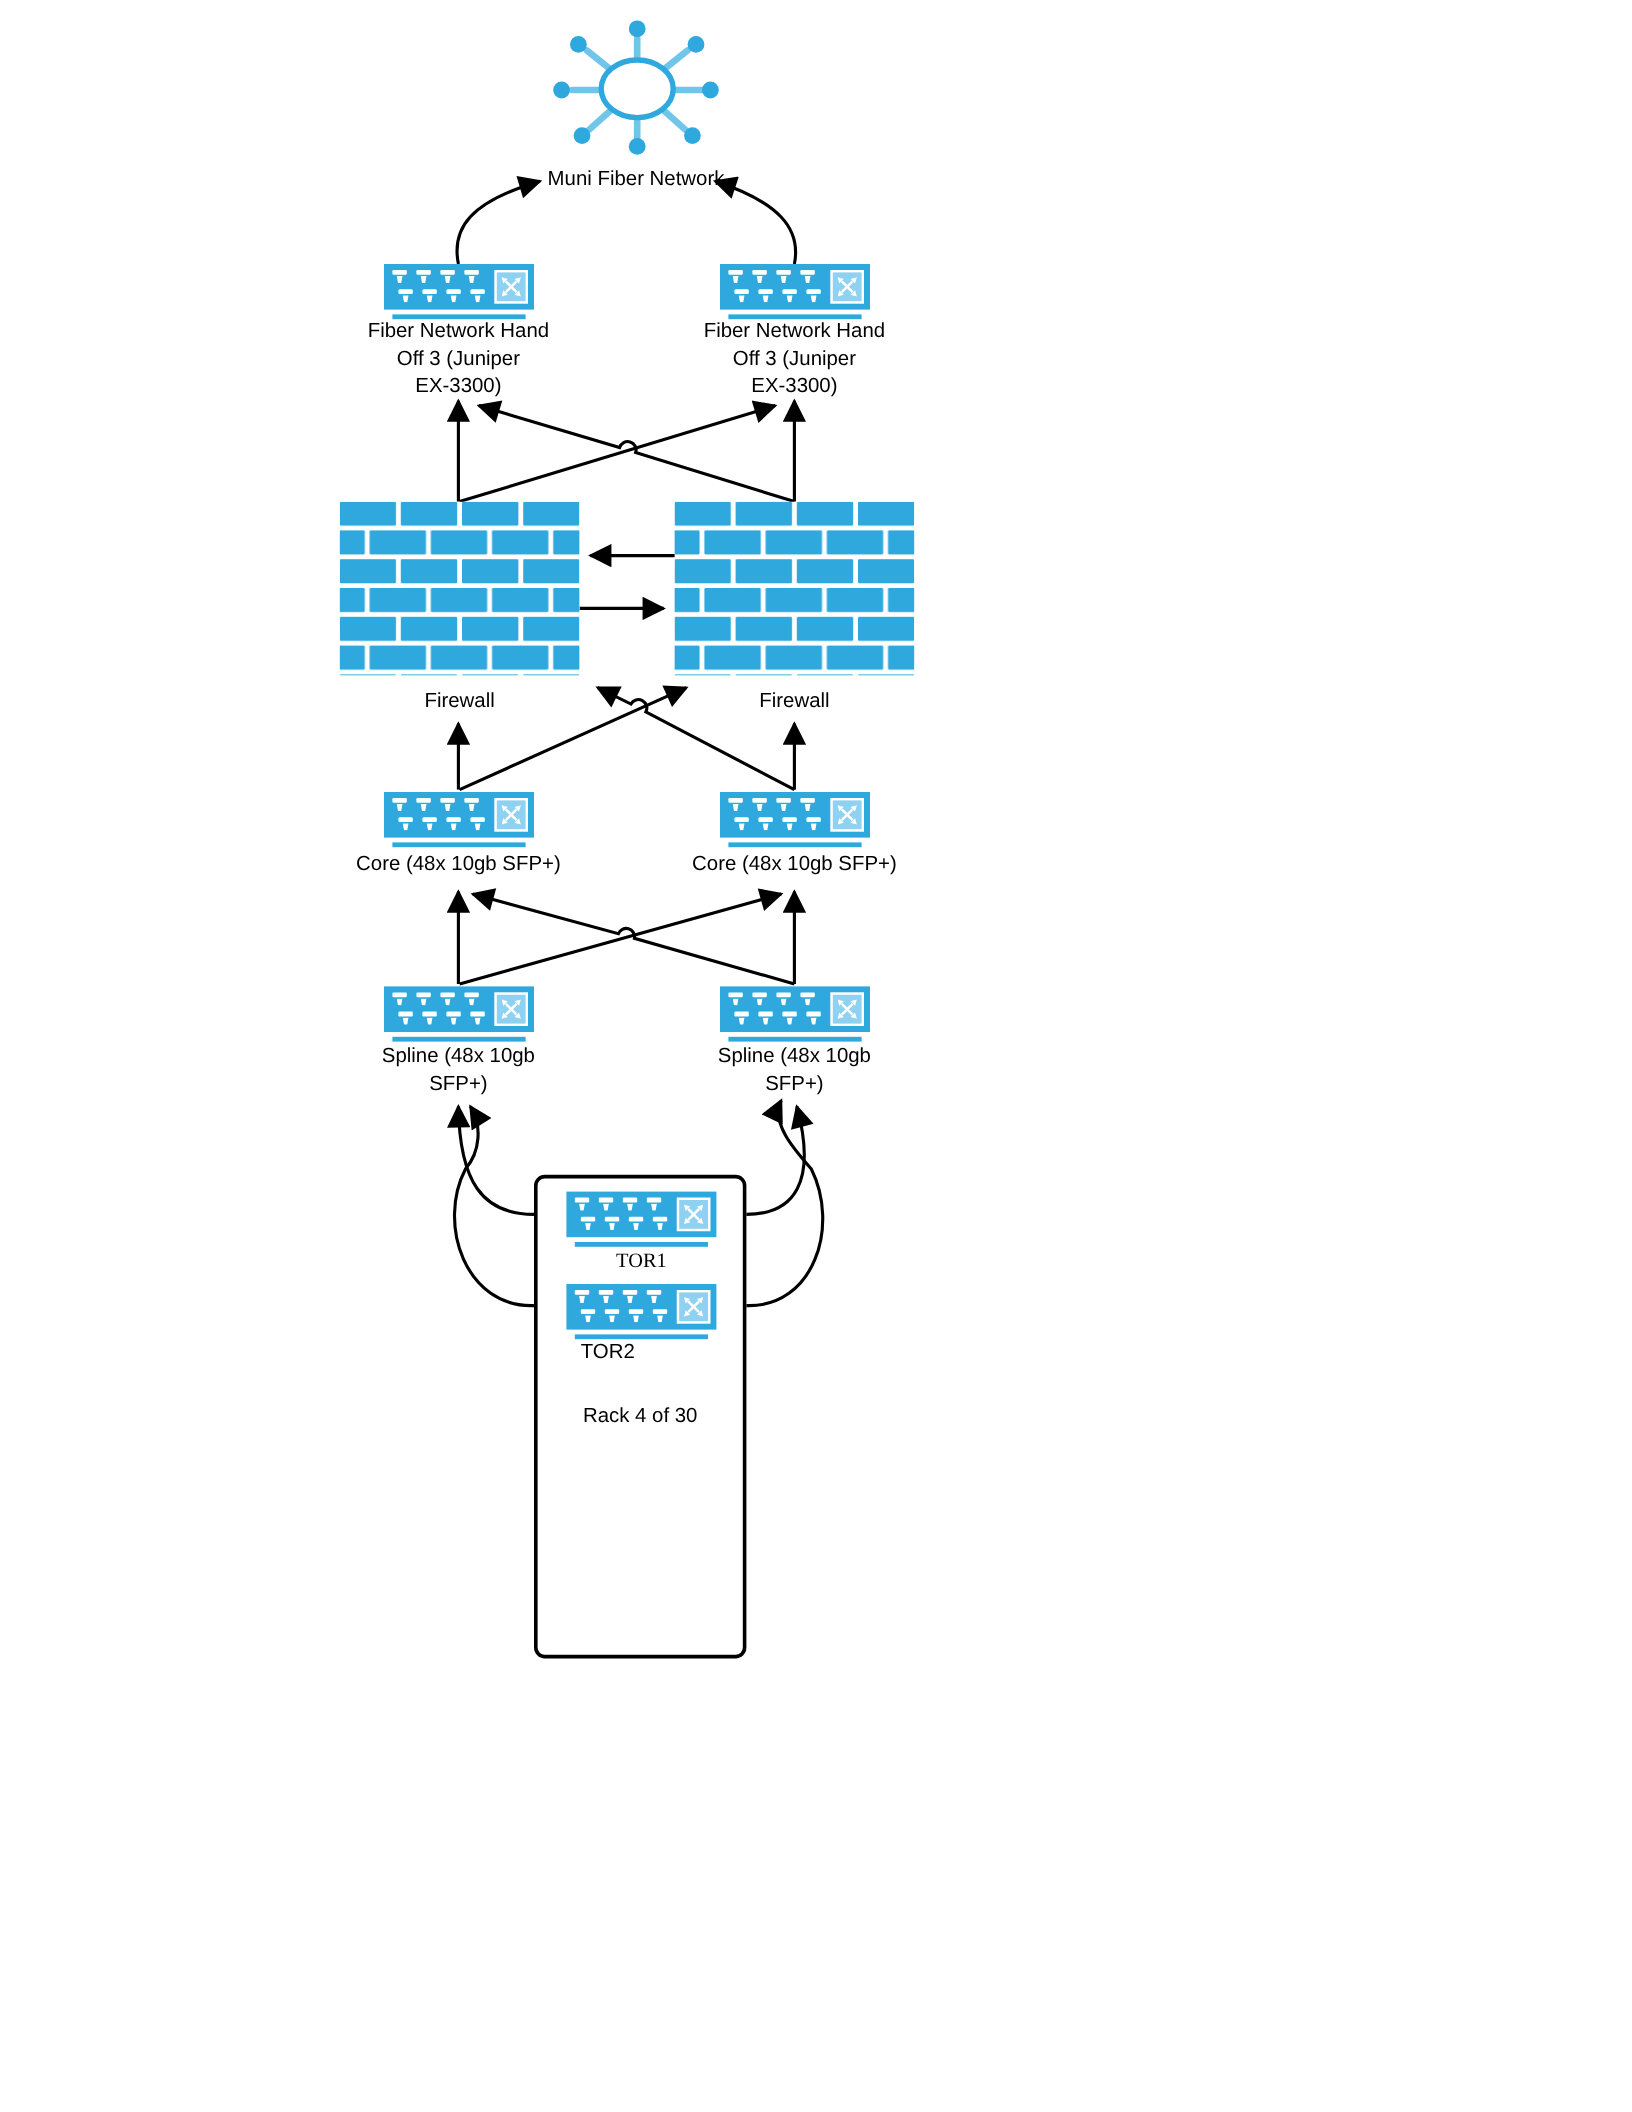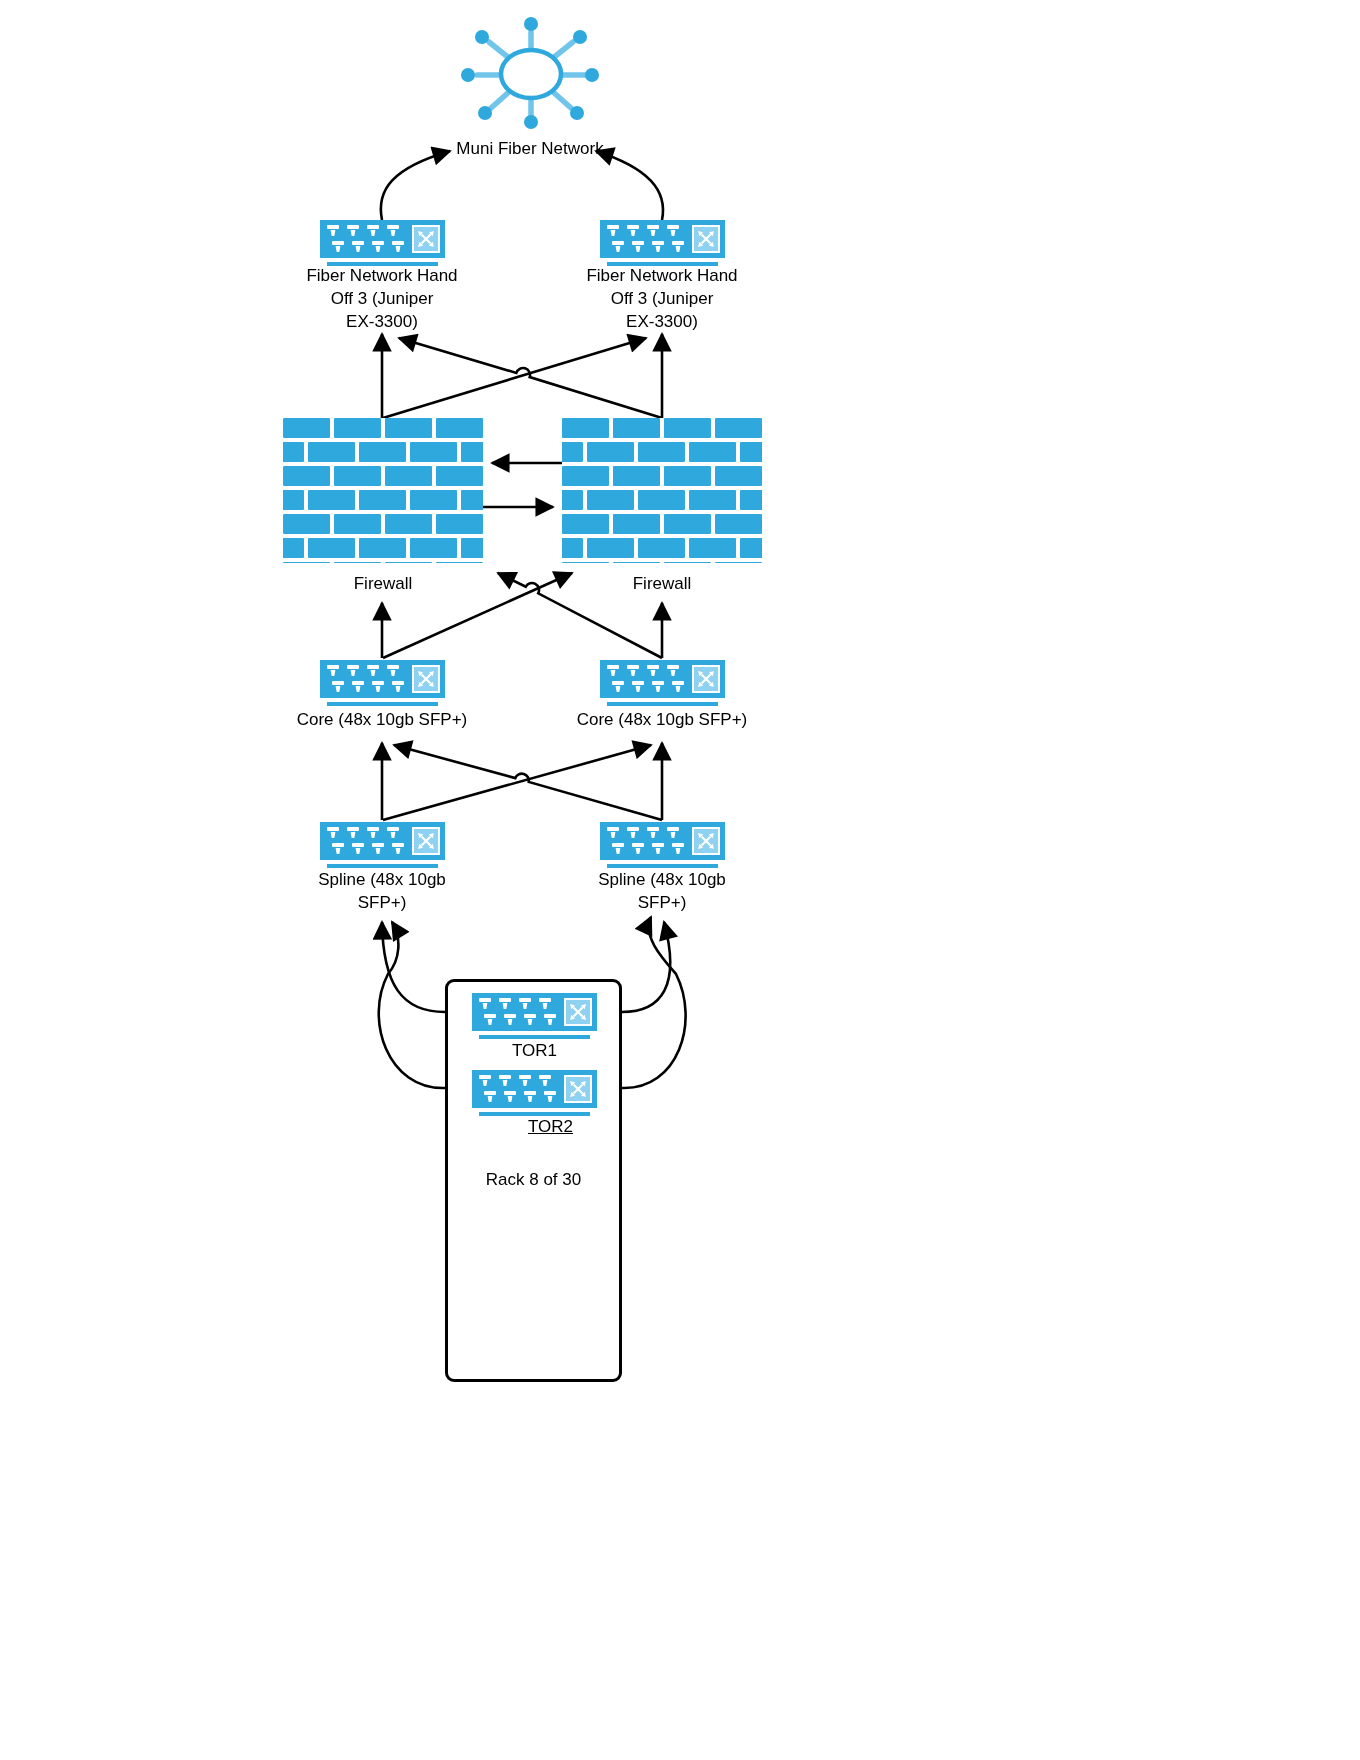--- a/index.html
+++ b/index.html
@@ -342,21 +342,21 @@
           <g fill="#fff">
             <path d="M4 4 L9.2 5.4 L5.4 9.2 Z"></path>
             <path d="M20 4 L14.8 5.4 L18.6 9.2 Z"></path>
             <path d="M4 20 L5.4 14.8 L9.2 18.6 Z"></path>
             <path d="M20 20 L14.8 18.6 L18.6 14.8 Z"></path>
           </g>
         </svg>
     </div>
   </div>
   <div class="underbar node" style="left:479px;top:1035px;"></div>
-  <div class="lbl node" style="left:472px;top:1039px;width:125px;">TOR1</div>
+  <div class="lbl node" style="left:472px;top:1039px;width:125px;font-family:Liberation Serif, serif;">TOR1</div>
 
   <div class="switch node" style="left:472px;top:1070px;">
     <div>
       <span class="t r1a"></span>
         <span class="t r1b"></span>
         <span class="t r1c"></span>
         <span class="t r1d"></span>
       <span class="t r2a"></span>
         <span class="t r2b"></span>
         <span class="t r2c"></span>
@@ -371,17 +371,17 @@
           <g fill="#fff">
             <path d="M4 4 L9.2 5.4 L5.4 9.2 Z"></path>
             <path d="M20 4 L14.8 5.4 L18.6 9.2 Z"></path>
             <path d="M4 20 L5.4 14.8 L9.2 18.6 Z"></path>
             <path d="M20 20 L14.8 18.6 L18.6 14.8 Z"></path>
           </g>
         </svg>
     </div>
   </div>
   <div class="underbar node" style="left:479px;top:1112px;"></div>
-  <div class="lbl node" style="left:488px;top:1115px;width:125px;text-decoration:underline;">TOR2</div>
-
-  <div class="lbl node" style="left:445px;top:1168px;width:177px;">Rack 8 of 30</div>
+  <div class="lbl node" style="left:444px;top:1115px;width:125px;">TOR2</div>
+
+  <div class="lbl node" style="left:445px;top:1168px;width:177px;">Rack 4 of 30</div>
 
 </div>
 
 </body></html>

